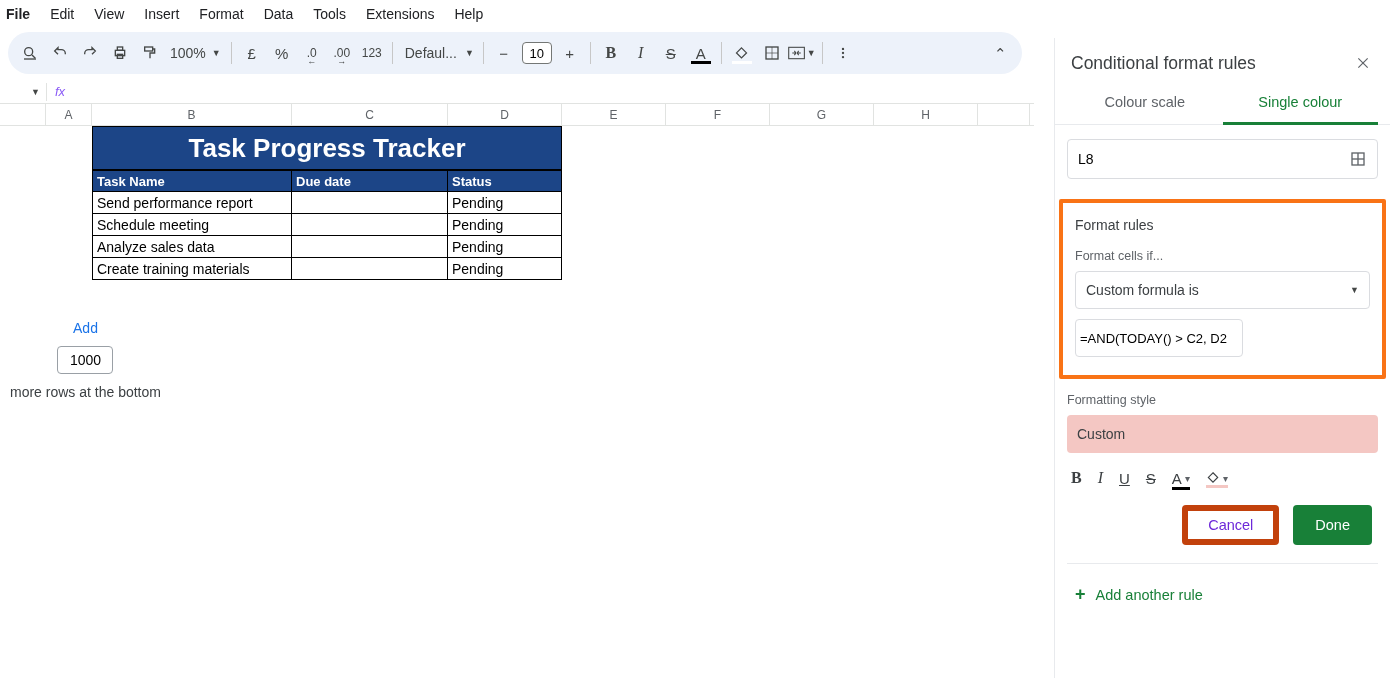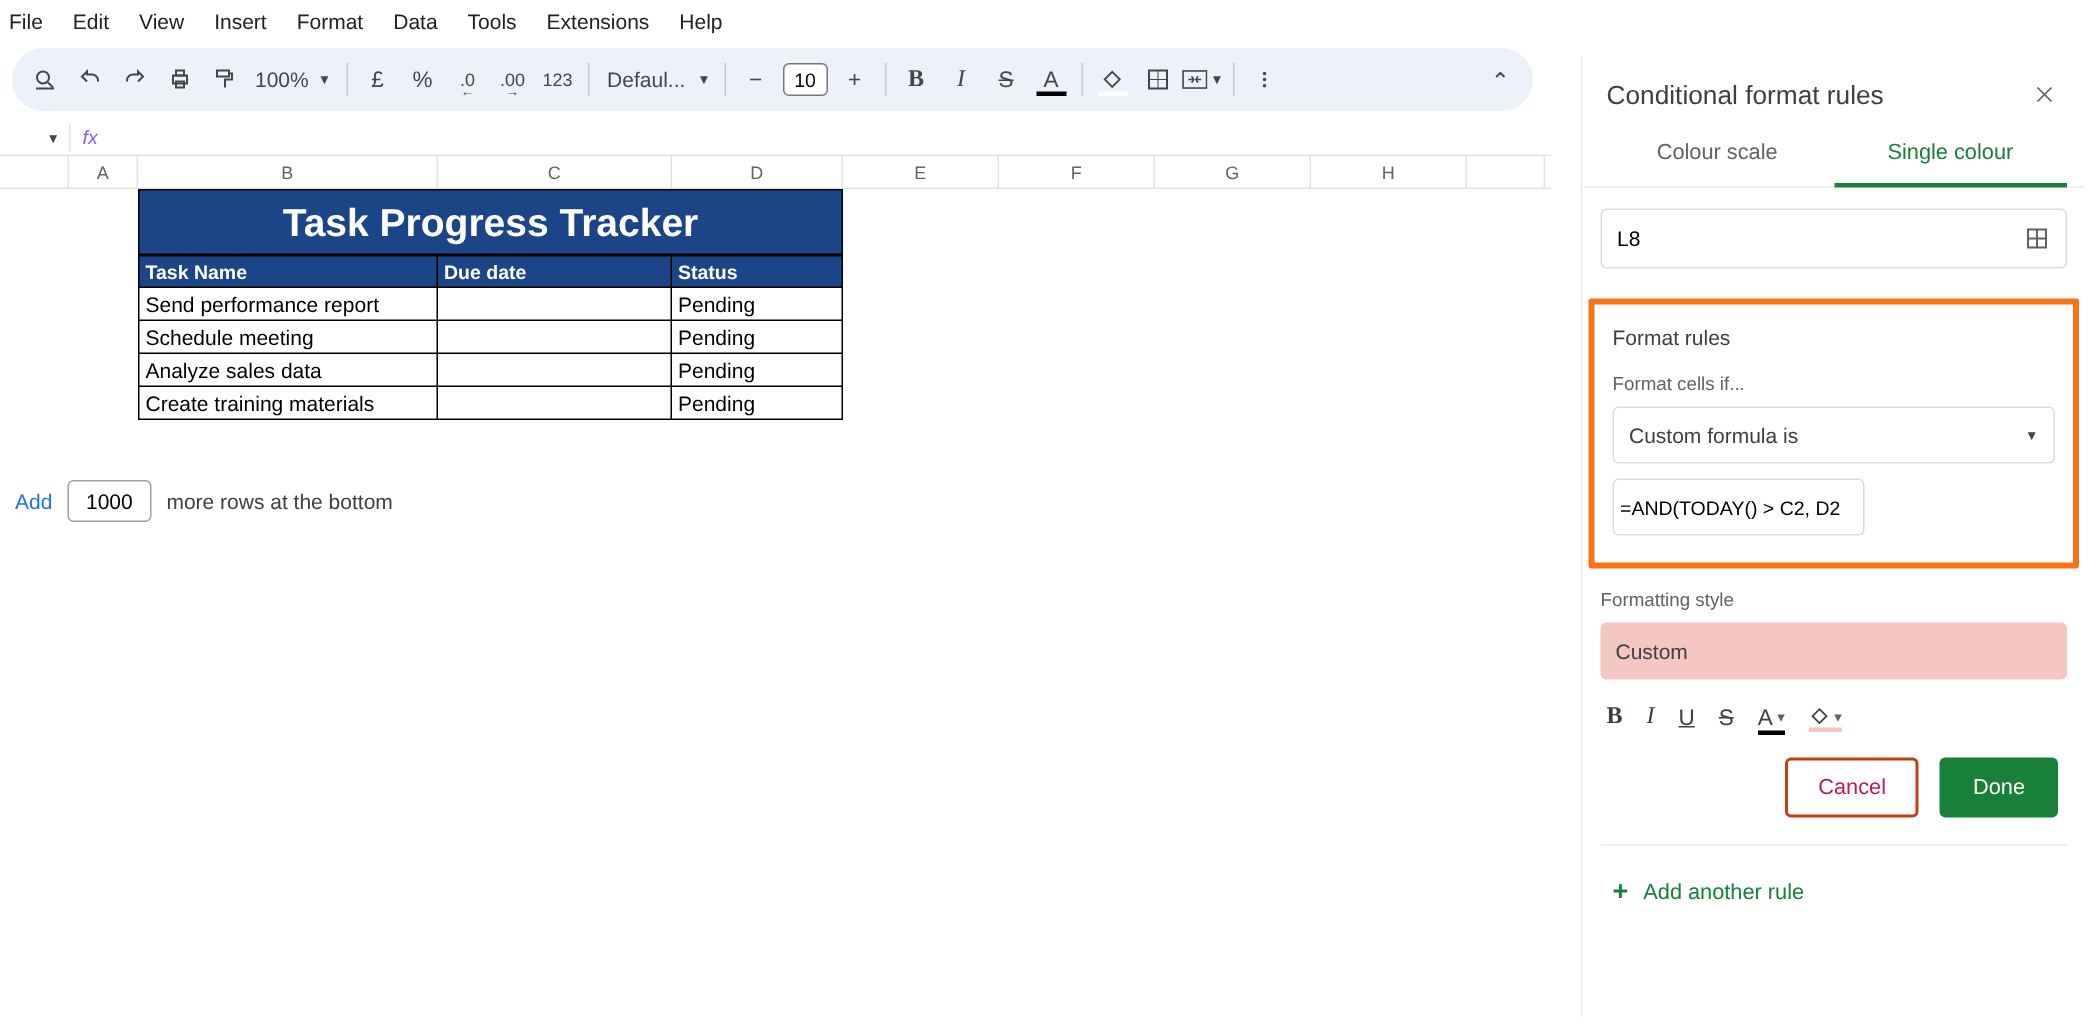--- a/index.html
+++ b/index.html
@@ -22,21 +22,21 @@
     align-items: center;
     padding: 0 6px;
     font-size: 14px;
     color: #202124;
   }
   .menu-bar .menu-item {
     padding: 4px 10px;
     border-radius: 4px;
     cursor: pointer;
   }
-  .menu-bar .menu-item:first-child { padding-left: 0; }
+  .menu-bar .menu-item:first-child { padding-left: 0; font-weight: bold; }
 
   
   .toolbar {
     margin: 4px 8px 6px 8px;
     height: 42px;
     background: #edf2fa;
     border-radius: 24px;
     display: flex;
     align-items: center;
     padding: 0 8px;
@@ -168,20 +168,21 @@
   .data-row div:first-child{border-left:1px solid #000;}
   .dB{width:200px;} .dC{width:156px;} .dD{width:114px;}
 
   .row1{top:66px;} .row2{top:88px;} .row3{top:110px;} .row4{top:132px;}
 
   .add-rows {
     position:absolute;
     left:10px; top:194px;
     display:flex; align-items:center; gap:10px;
     font-size:14px;
+    flex-direction:column;
   }
   .add-link { color:#1a73e8; cursor:pointer; }
   .rows-input {
     width:56px; height:28px;
     border:1px solid #9aa0a6; border-radius:4px;
     text-align:center; font-size:14px; background:#fff;
   }
   .add-text { color:#3c4043;}
 
   
@@ -240,23 +241,23 @@
   .fmt-row { display:flex; align-items:center; gap:16px; padding: 6px 4px 0 4px;}
   .fmt-ic { font-size:15px; color:#3c4043; cursor:pointer; display:flex; align-items:center;}
   .fmt-b{font-weight:bold; font-family:Georgia,serif; font-size:16px;}
   .fmt-i{font-style:italic; font-family:Georgia,serif; font-size:16px;}
   .fmt-u{text-decoration:underline;}
   .fmt-s{text-decoration:line-through;}
   .color-a { position:relative; font-size:15px;}
   .color-a .bar{position:absolute; left:0; right:0; bottom:-3px; height:3px;}
   .btn-row { display:flex; justify-content:flex-end; gap:14px; padding:18px 6px 18px 0; border-bottom:1px solid #e8eaed;}
   .btn-cancel {
-    background:#fff; border:2px solid #c2410c; border-radius:4px;
+    background:#fff; border:6px solid #c2410c; border-radius:4px;
     height:40px; padding:0 20px; font-size:14.5px; font-weight:500;
-    color:#be185d; cursor:pointer;
+    color:#6d28d9; cursor:pointer;
   }
   .btn-done {
     background:#188038; border:none; border-radius:4px;
     height:40px; padding:0 22px; font-size:14.5px; font-weight:500;
     color:#fff; cursor:pointer;
   }
   .add-rule {
     display:flex; align-items:center; gap:10px;
     padding: 20px 8px; color:#188038; font-size:14.5px; font-weight:500;
     cursor:pointer;

